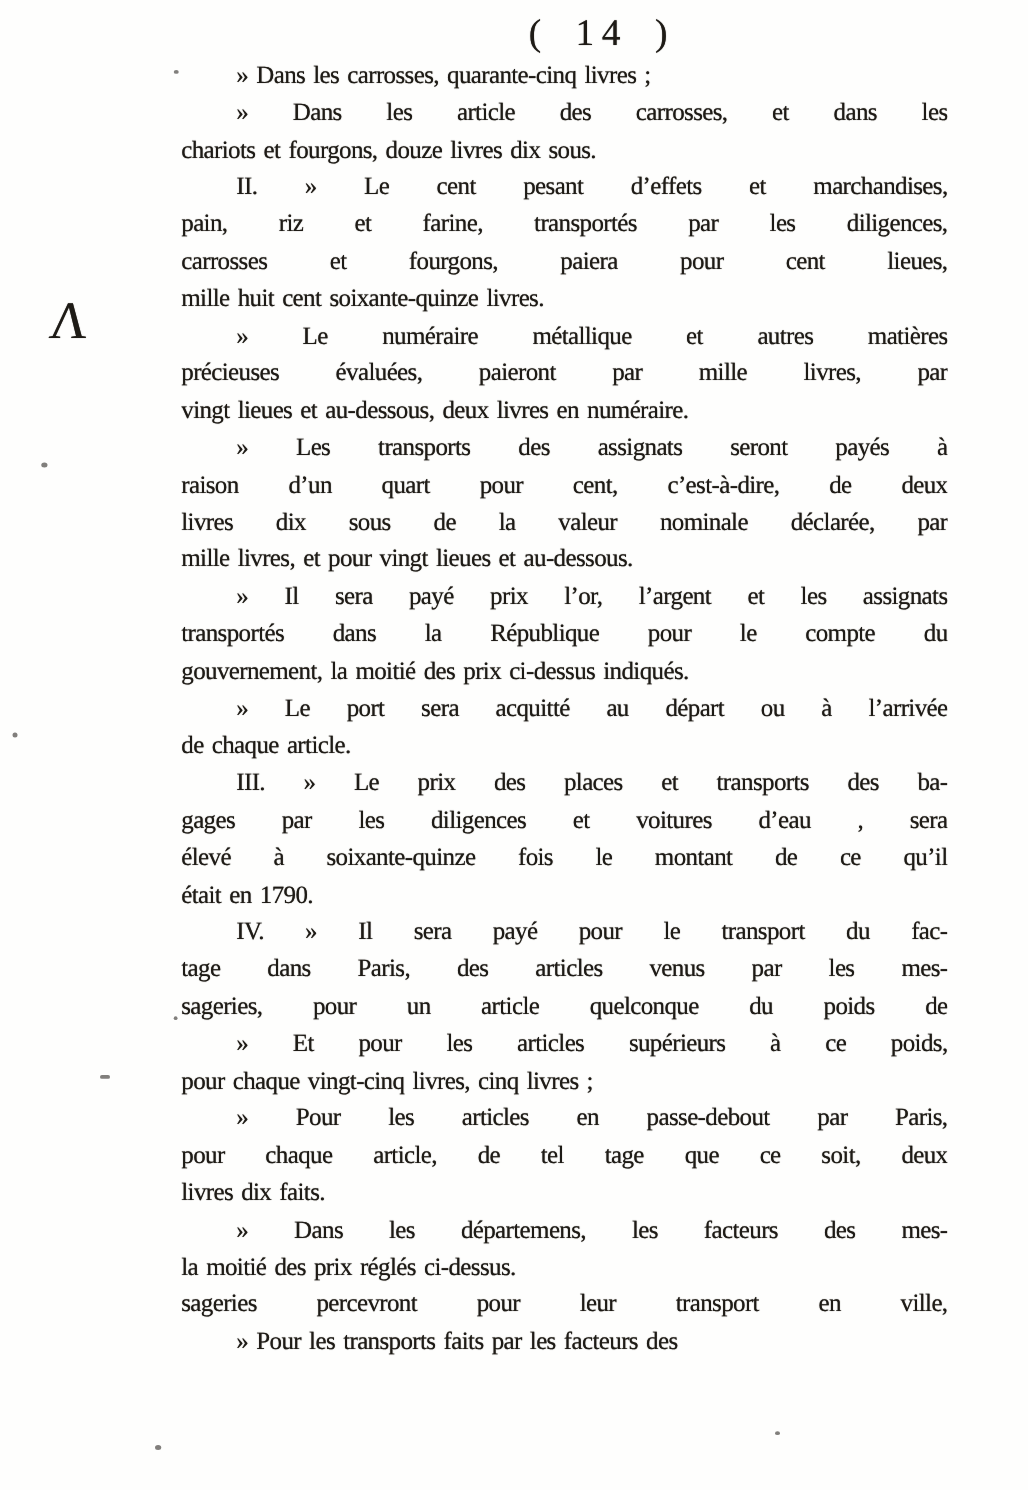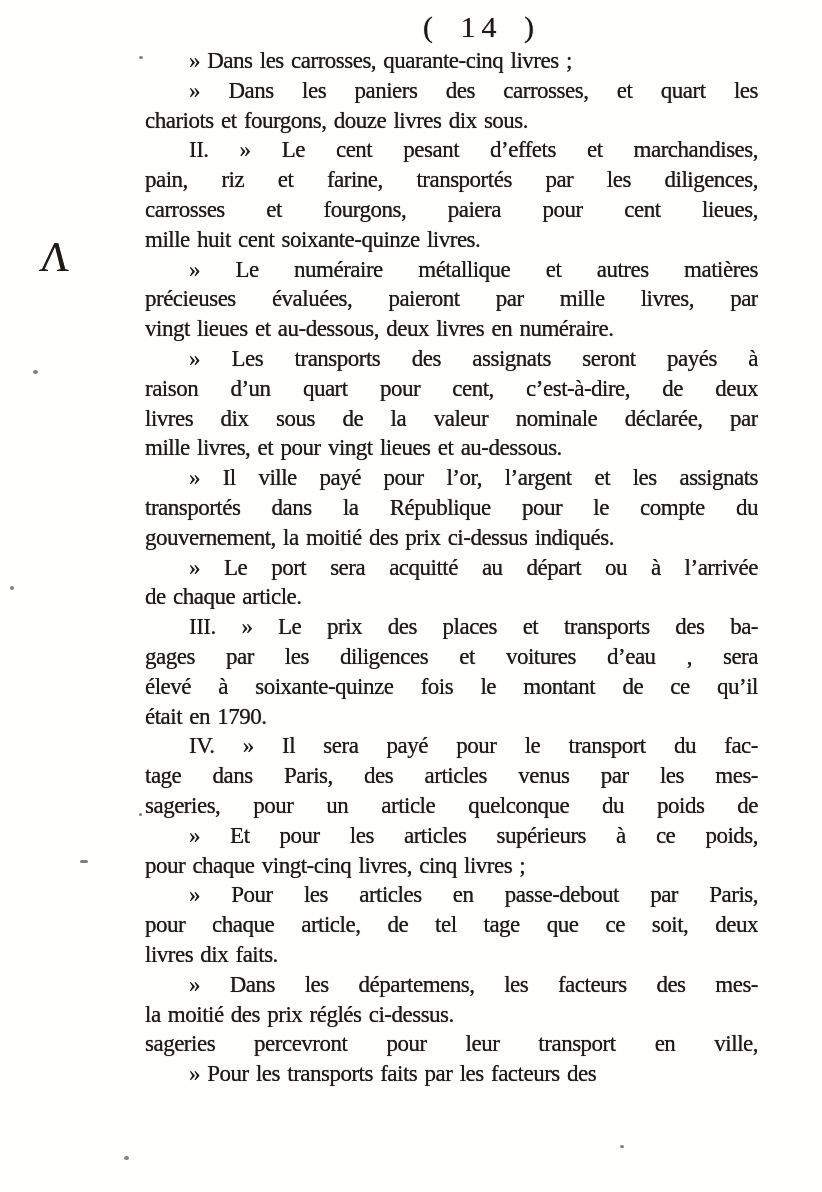--- a/index.html
+++ b/index.html
@@ -35,21 +35,21 @@
     transform: skewX(-6deg);
     text-shadow: 0 0 0.6px rgba(30,26,20,0.8);
   }
   .text-block {
     position: absolute;
     left: 145px;
     top: 46px;
     width: 613px;
   }
   .line {
-    font-size: 23px;
+    font-size: 20px;
     letter-spacing: -0.5px;
     word-spacing: 2px;
     line-height: 29.8px;
     height: 29.8px;
     overflow: hidden;
     text-align: justify;
     text-align-last: justify;
     white-space: normal;
     text-shadow: 0 0 0.7px rgba(30,26,20,0.85);
   }
@@ -72,42 +72,42 @@
 <body>
 
 <div class="page">
   <div class="folio">( 14 )</div>
   <div class="margin-mark">Λ</div>
   <div class="text-block" id="text-block">
       <div class="para">
         <div class="line first last">» Dans les carrosses, quarante-cinq livres ;</div>
       </div>
       <div class="para">
-        <div class="line first">» Dans les paniers des carrosses, et quart les</div>
+        <div class="line first">» Dans les article des carrosses, et dans les</div>
         <div class="line last">chariots et fourgons, douze livres dix sous.</div>
       </div>
       <div class="para">
         <div class="line first">II. » Le cent pesant d’effets et marchandises,</div>
         <div class="line">pain, riz et farine, transportés par les diligences,</div>
         <div class="line">carrosses et fourgons, paiera pour cent lieues,</div>
         <div class="line last">mille huit cent soixante-quinze livres.</div>
       </div>
       <div class="para">
         <div class="line first">» Le numéraire métallique et autres matières</div>
         <div class="line">précieuses évaluées, paieront par mille livres, par</div>
         <div class="line last">vingt lieues et au-dessous, deux livres en numéraire.</div>
       </div>
       <div class="para">
         <div class="line first">» Les transports des assignats seront payés à</div>
         <div class="line">raison d’un quart pour cent, c’est-à-dire, de deux</div>
         <div class="line">livres dix sous de la valeur nominale déclarée, par</div>
         <div class="line last">mille livres, et pour vingt lieues et au-dessous.</div>
       </div>
       <div class="para">
-        <div class="line first">» Il ville payé pour l’or, l’argent et les assignats</div>
+        <div class="line first">» Il sera payé prix l’or, l’argent et les assignats</div>
         <div class="line">transportés dans la République pour le compte du</div>
         <div class="line last">gouvernement, la moitié des prix ci-dessus indiqués.</div>
       </div>
       <div class="para">
         <div class="line first">» Le port sera acquitté au départ ou à l’arrivée</div>
         <div class="line last">de chaque article.</div>
       </div>
       <div class="para">
         <div class="line first">III. » Le prix des places et transports des ba-</div>
         <div class="line">gages par les diligences et voitures d’eau , sera</div>

